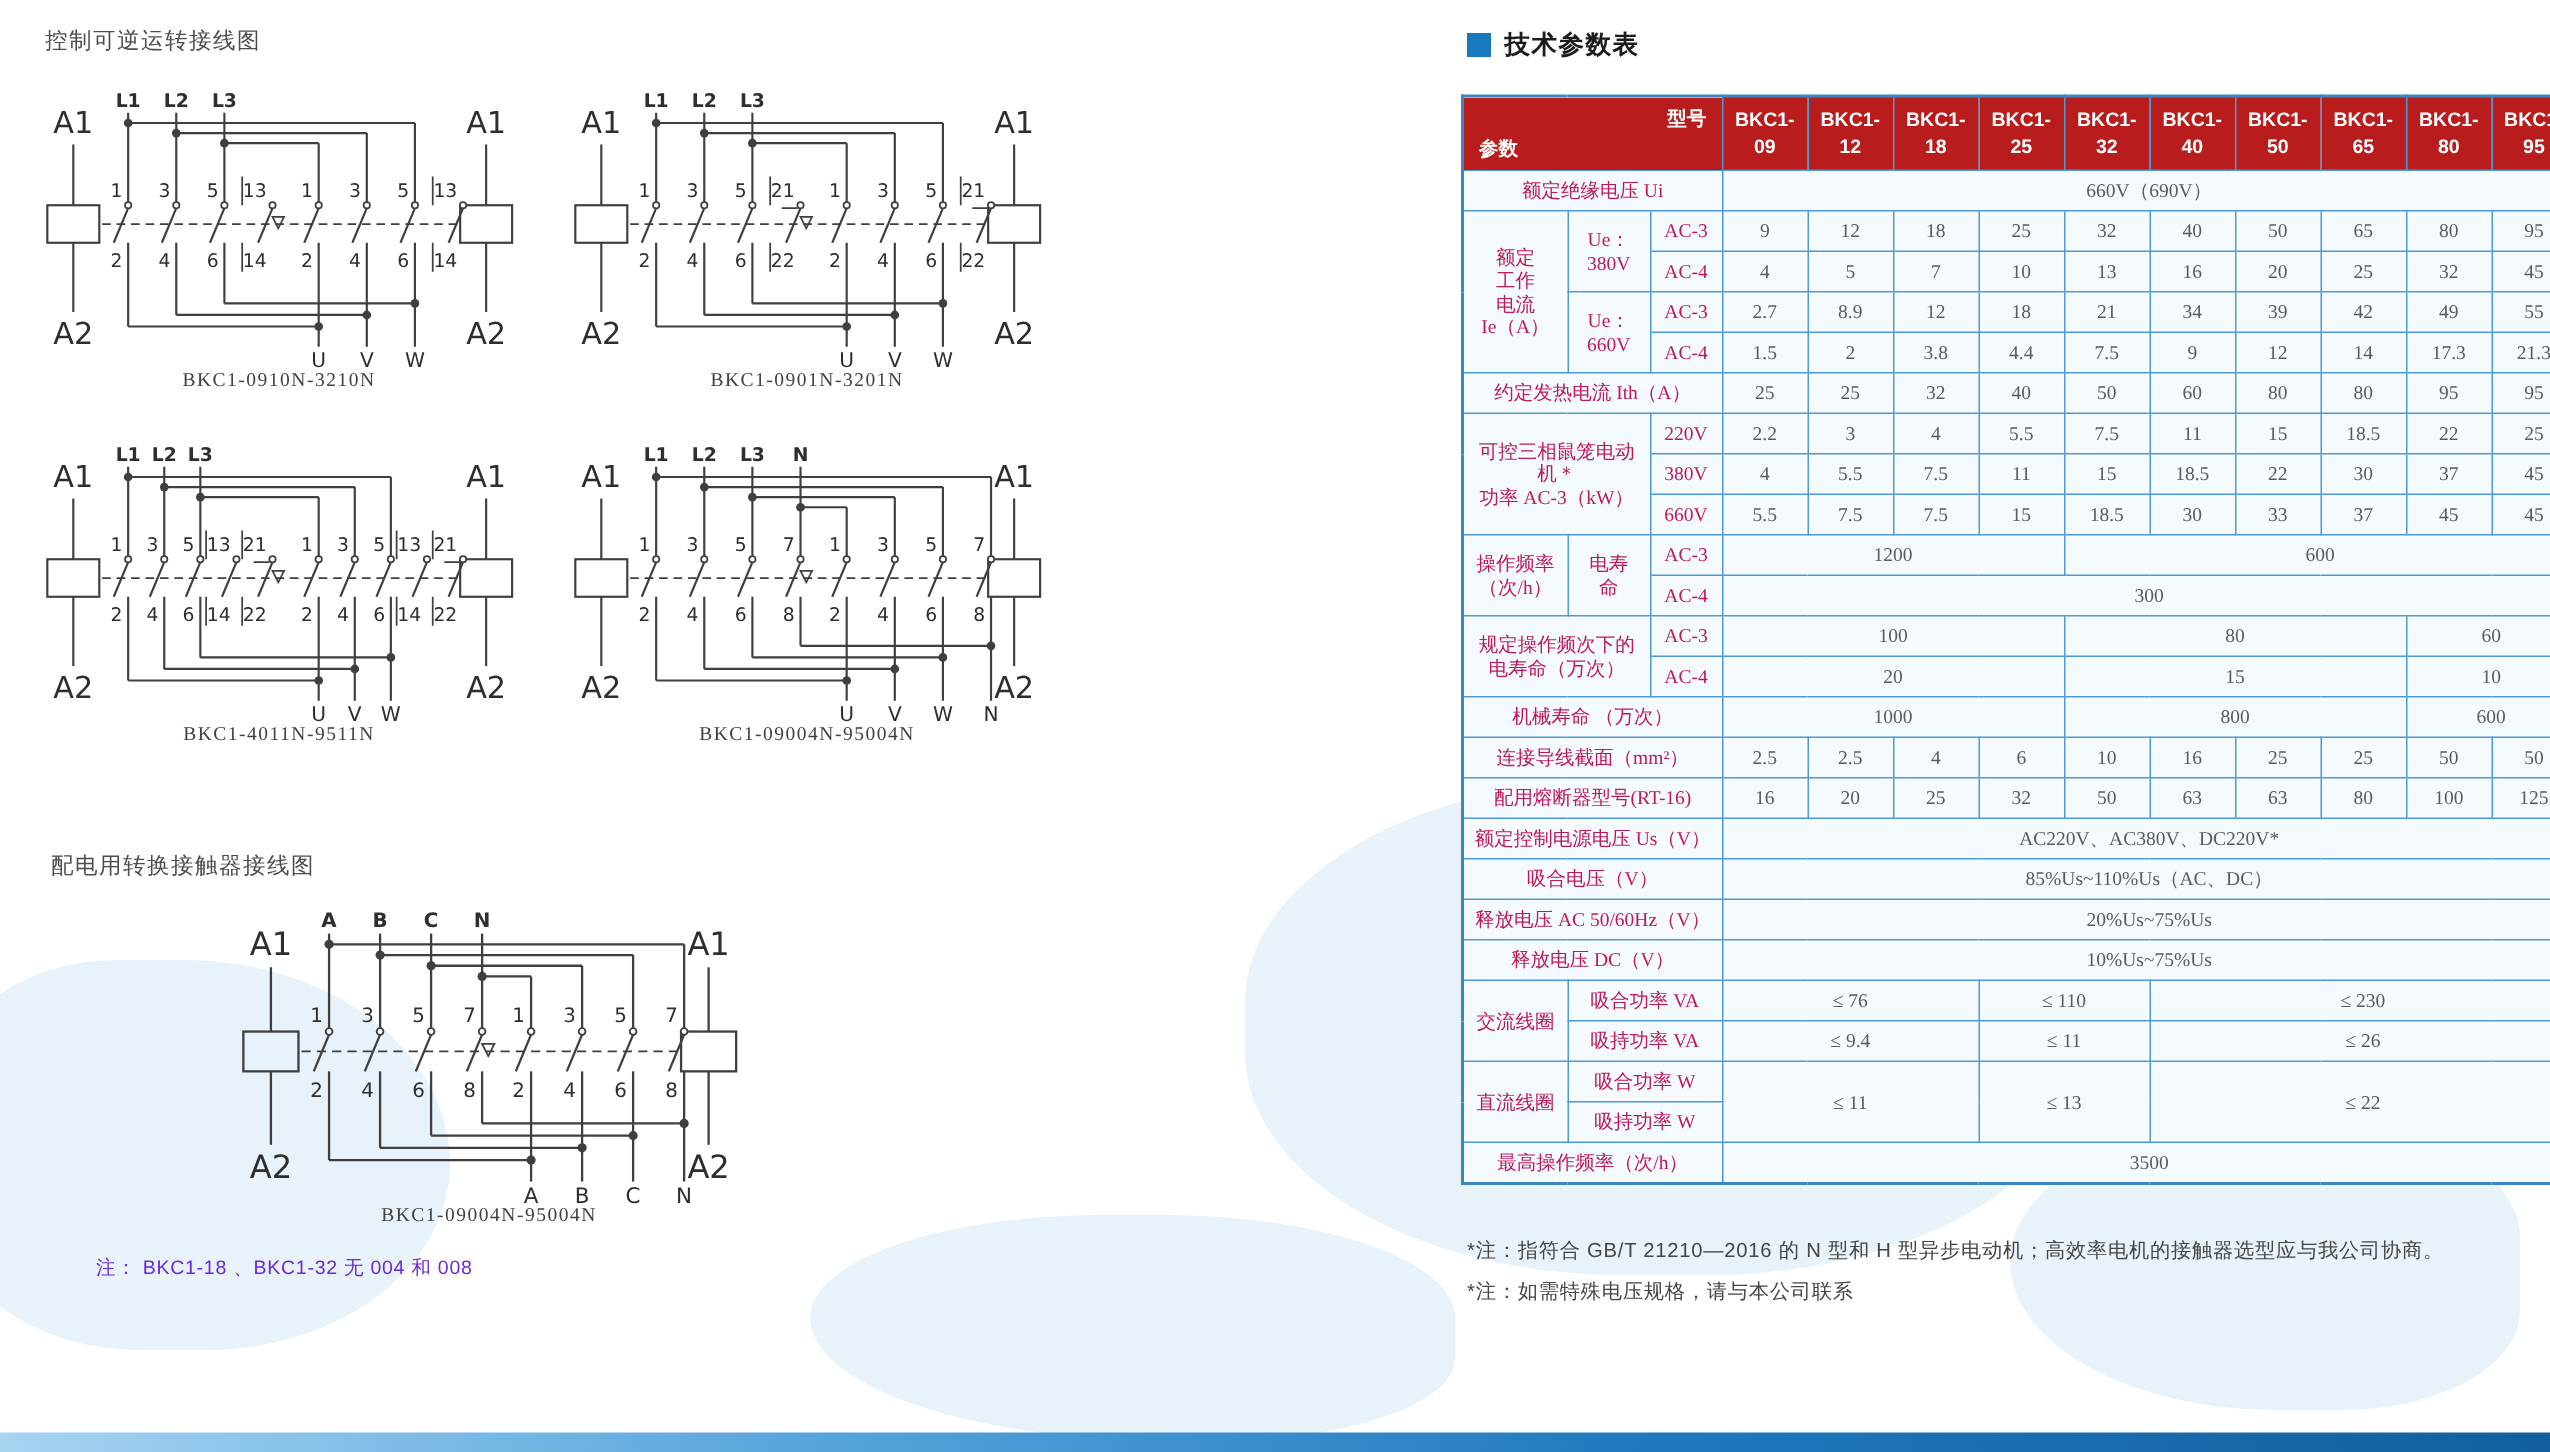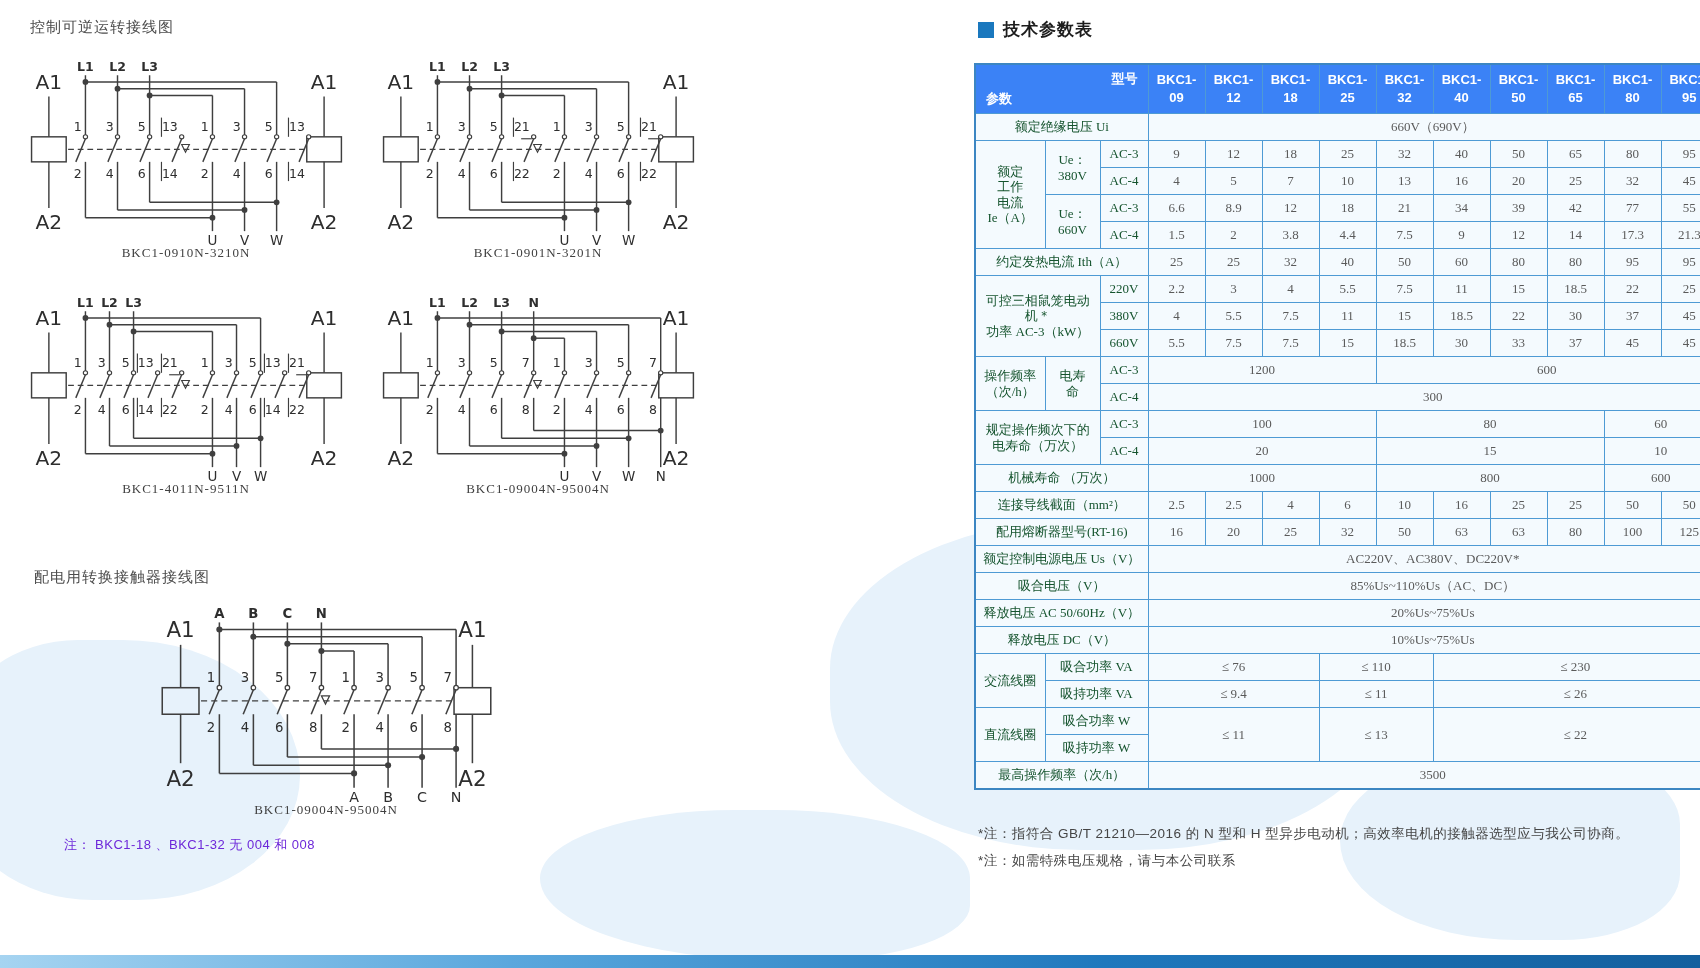--- a/index.html
+++ b/index.html
@@ -34,22 +34,22 @@
   
   .right-panel{position:absolute;left:930px;top:18px;width:750px;padding-left:44px;}
   .panel-title{display:flex;align-items:center;gap:9px;margin-left:4px;}
   .panel-title .sq{width:16px;height:16px;background:#1a78be;display:inline-block;}
   .panel-title .tt{font-size:17px;font-weight:bold;color:#1c1c1c;letter-spacing:1px;}
   table.spec{border-collapse:collapse;table-layout:fixed;width:745px;margin-top:22px;
       border:2px solid #3c86c2;background:#f4fafe;}
   table.spec td,table.spec th{border:1px solid #4e9ad4;}
   table.spec td{font:13px "Liberation Serif",serif;color:#5a5a5a;text-align:center;
       padding:1px 1px;height:24px;line-height:1.18;}
-  table.spec td.lbl{color:#14532d;}
-  table.spec thead th{background:#3b82f6;color:#fff;font:bold 13px "Liberation Sans",sans-serif;
+  table.spec td.lbl{color:#be185d;}
+  table.spec thead th{background:#b91c1c;color:#fff;font:bold 13px "Liberation Sans",sans-serif;
       height:46px;line-height:1.35;text-align:center;}
   th.corner{position:relative;background-color:#1a78be;
       background-image:linear-gradient(to bottom right,transparent 49.4%,#cfe6f7 49.4%,#cfe6f7 50.6%,transparent 50.6%);}
   th.corner .ct{position:absolute;right:10px;top:5px;}
   th.corner .cb{position:absolute;left:10px;bottom:5px;}
   .footnotes{margin-top:30px;margin-left:4px;font-size:13.5px;color:#454545;line-height:2.0;letter-spacing:.5px;}
 </style>
 </head>
 <body>
 
@@ -581,29 +581,29 @@
             <td>13</td>
             <td>16</td>
             <td>20</td>
             <td>25</td>
             <td>32</td>
             <td>45</td>
           </tr>
           <tr>
             <td rowspan="2" class="lbl">Ue：<br>660V</td>
             <td class="lbl">AC-3</td>
-            <td>6.6</td>
+            <td>2.7</td>
             <td>8.9</td>
             <td>12</td>
             <td>18</td>
             <td>21</td>
             <td>34</td>
             <td>39</td>
             <td>42</td>
-            <td>77</td>
+            <td>49</td>
             <td>55</td>
           </tr>
           <tr>
             <td class="lbl">AC-4</td>
             <td>1.5</td>
             <td>2</td>
             <td>3.8</td>
             <td>4.4</td>
             <td>7.5</td>
             <td>9</td>

